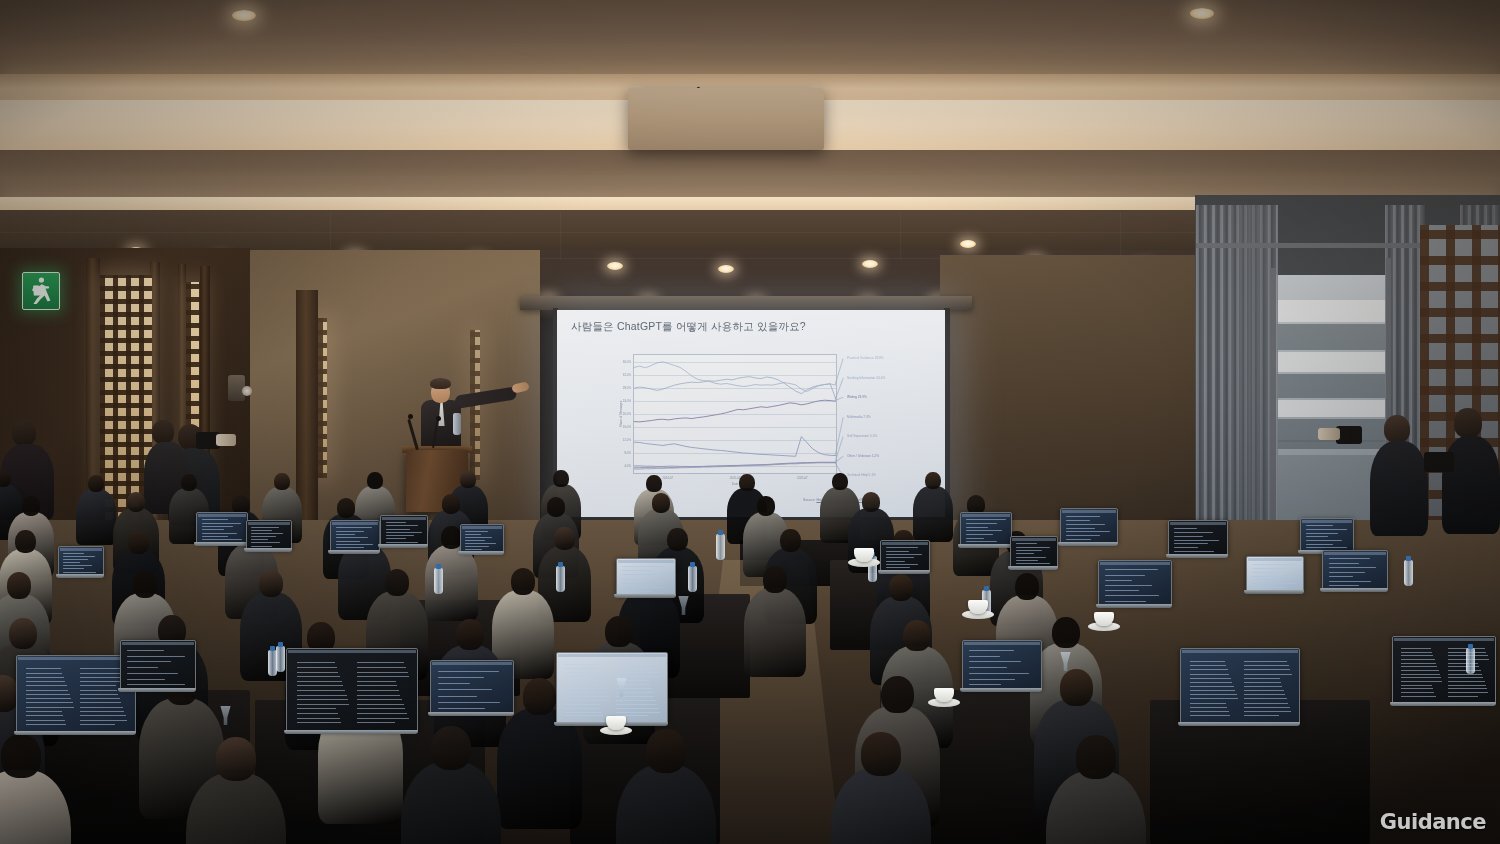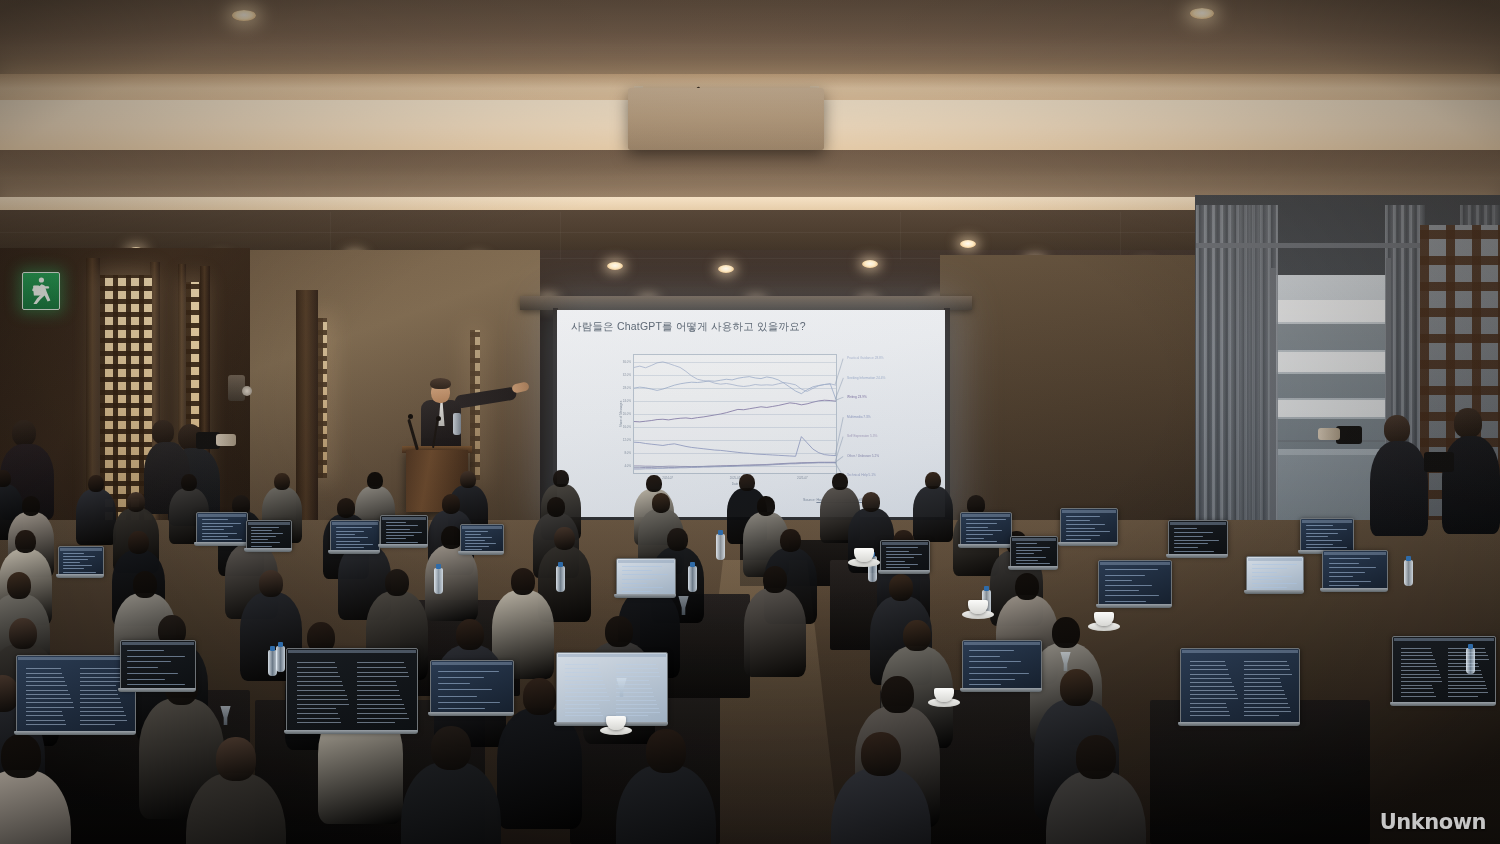--- a/index.html
+++ b/index.html
@@ -1157,14 +1157,14 @@
     <div class="p-body" style="left:0;top:22px;width:46px;height:72px;background:linear-gradient(170deg,#2b2a2c,#141315)"></div>
   </div>
   <div class="person" style="left:0px;top:420px">
     <div class="p-head" style="left:12px;top:0;width:24px;height:26px;background:linear-gradient(170deg,#3a2d24,#1b1410)"></div>
     <div class="p-body" style="left:0;top:24px;width:54px;height:76px;background:linear-gradient(170deg,#2a2226,#121013)"></div>
   </div>
 
   <div class="vignette"></div>
   <div class="warmcast"></div>
 
-  <div class="watermark">Unknown</div>
+  <div class="watermark">Guidance</div>
 </div>
 
 </body></html>

